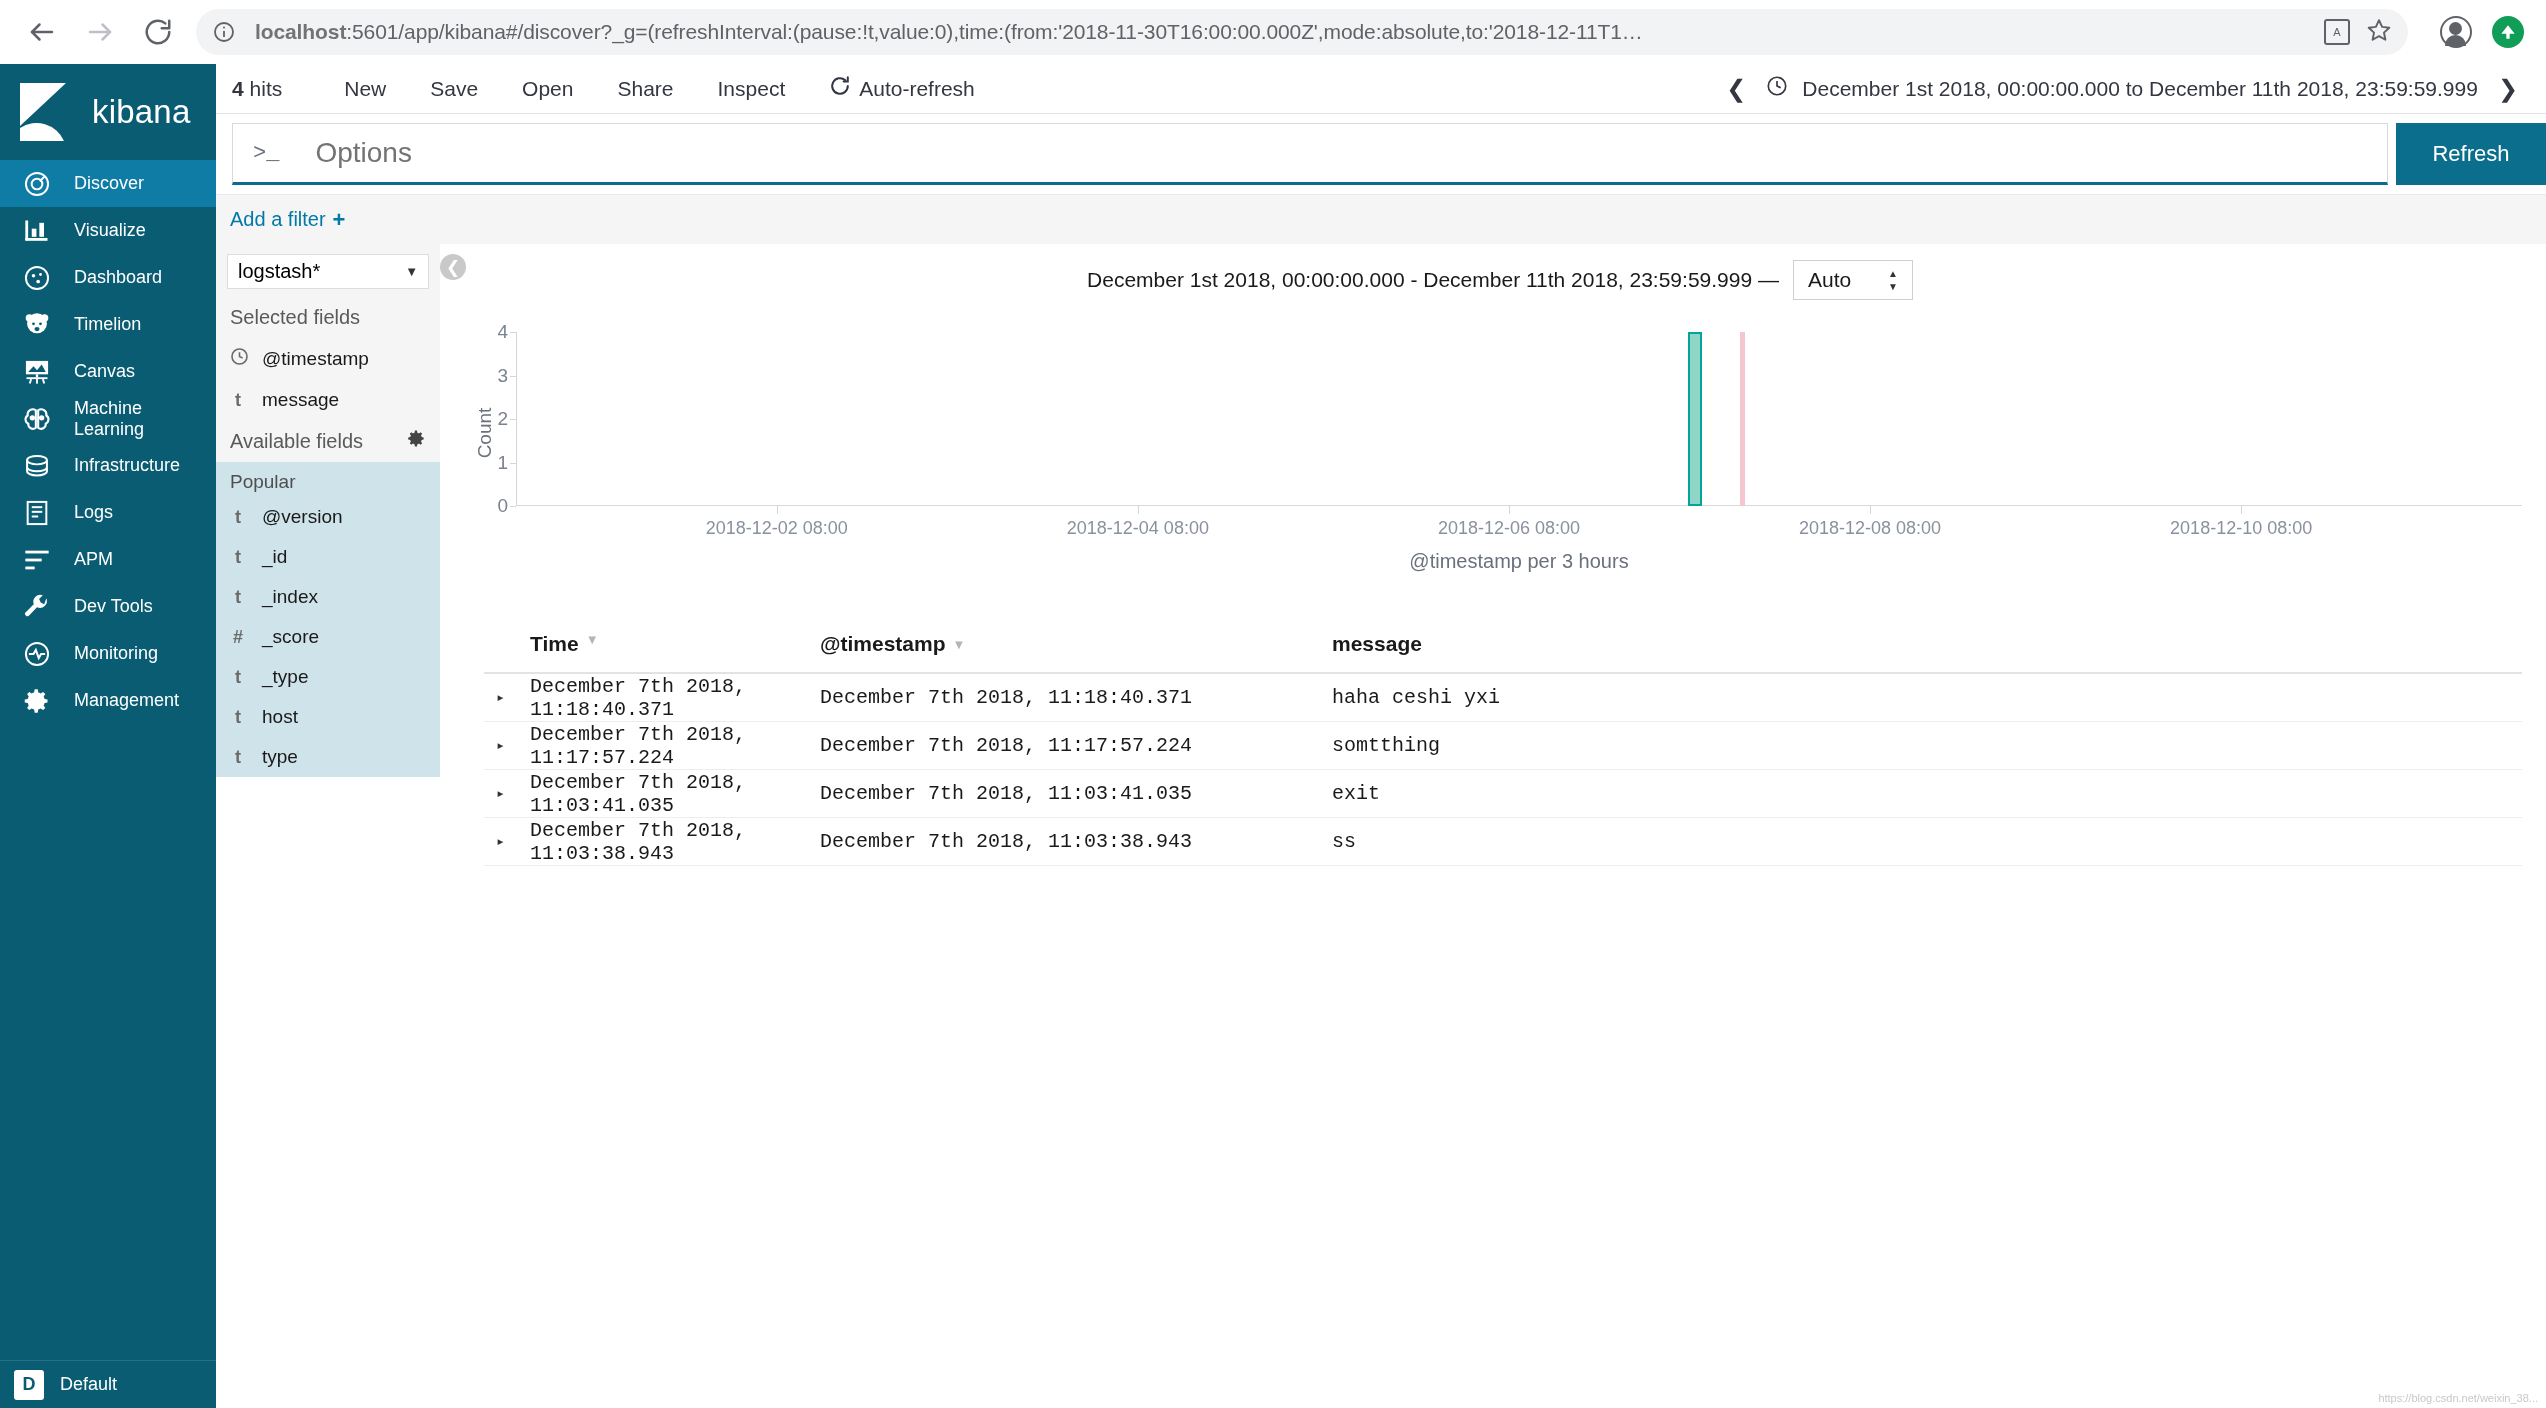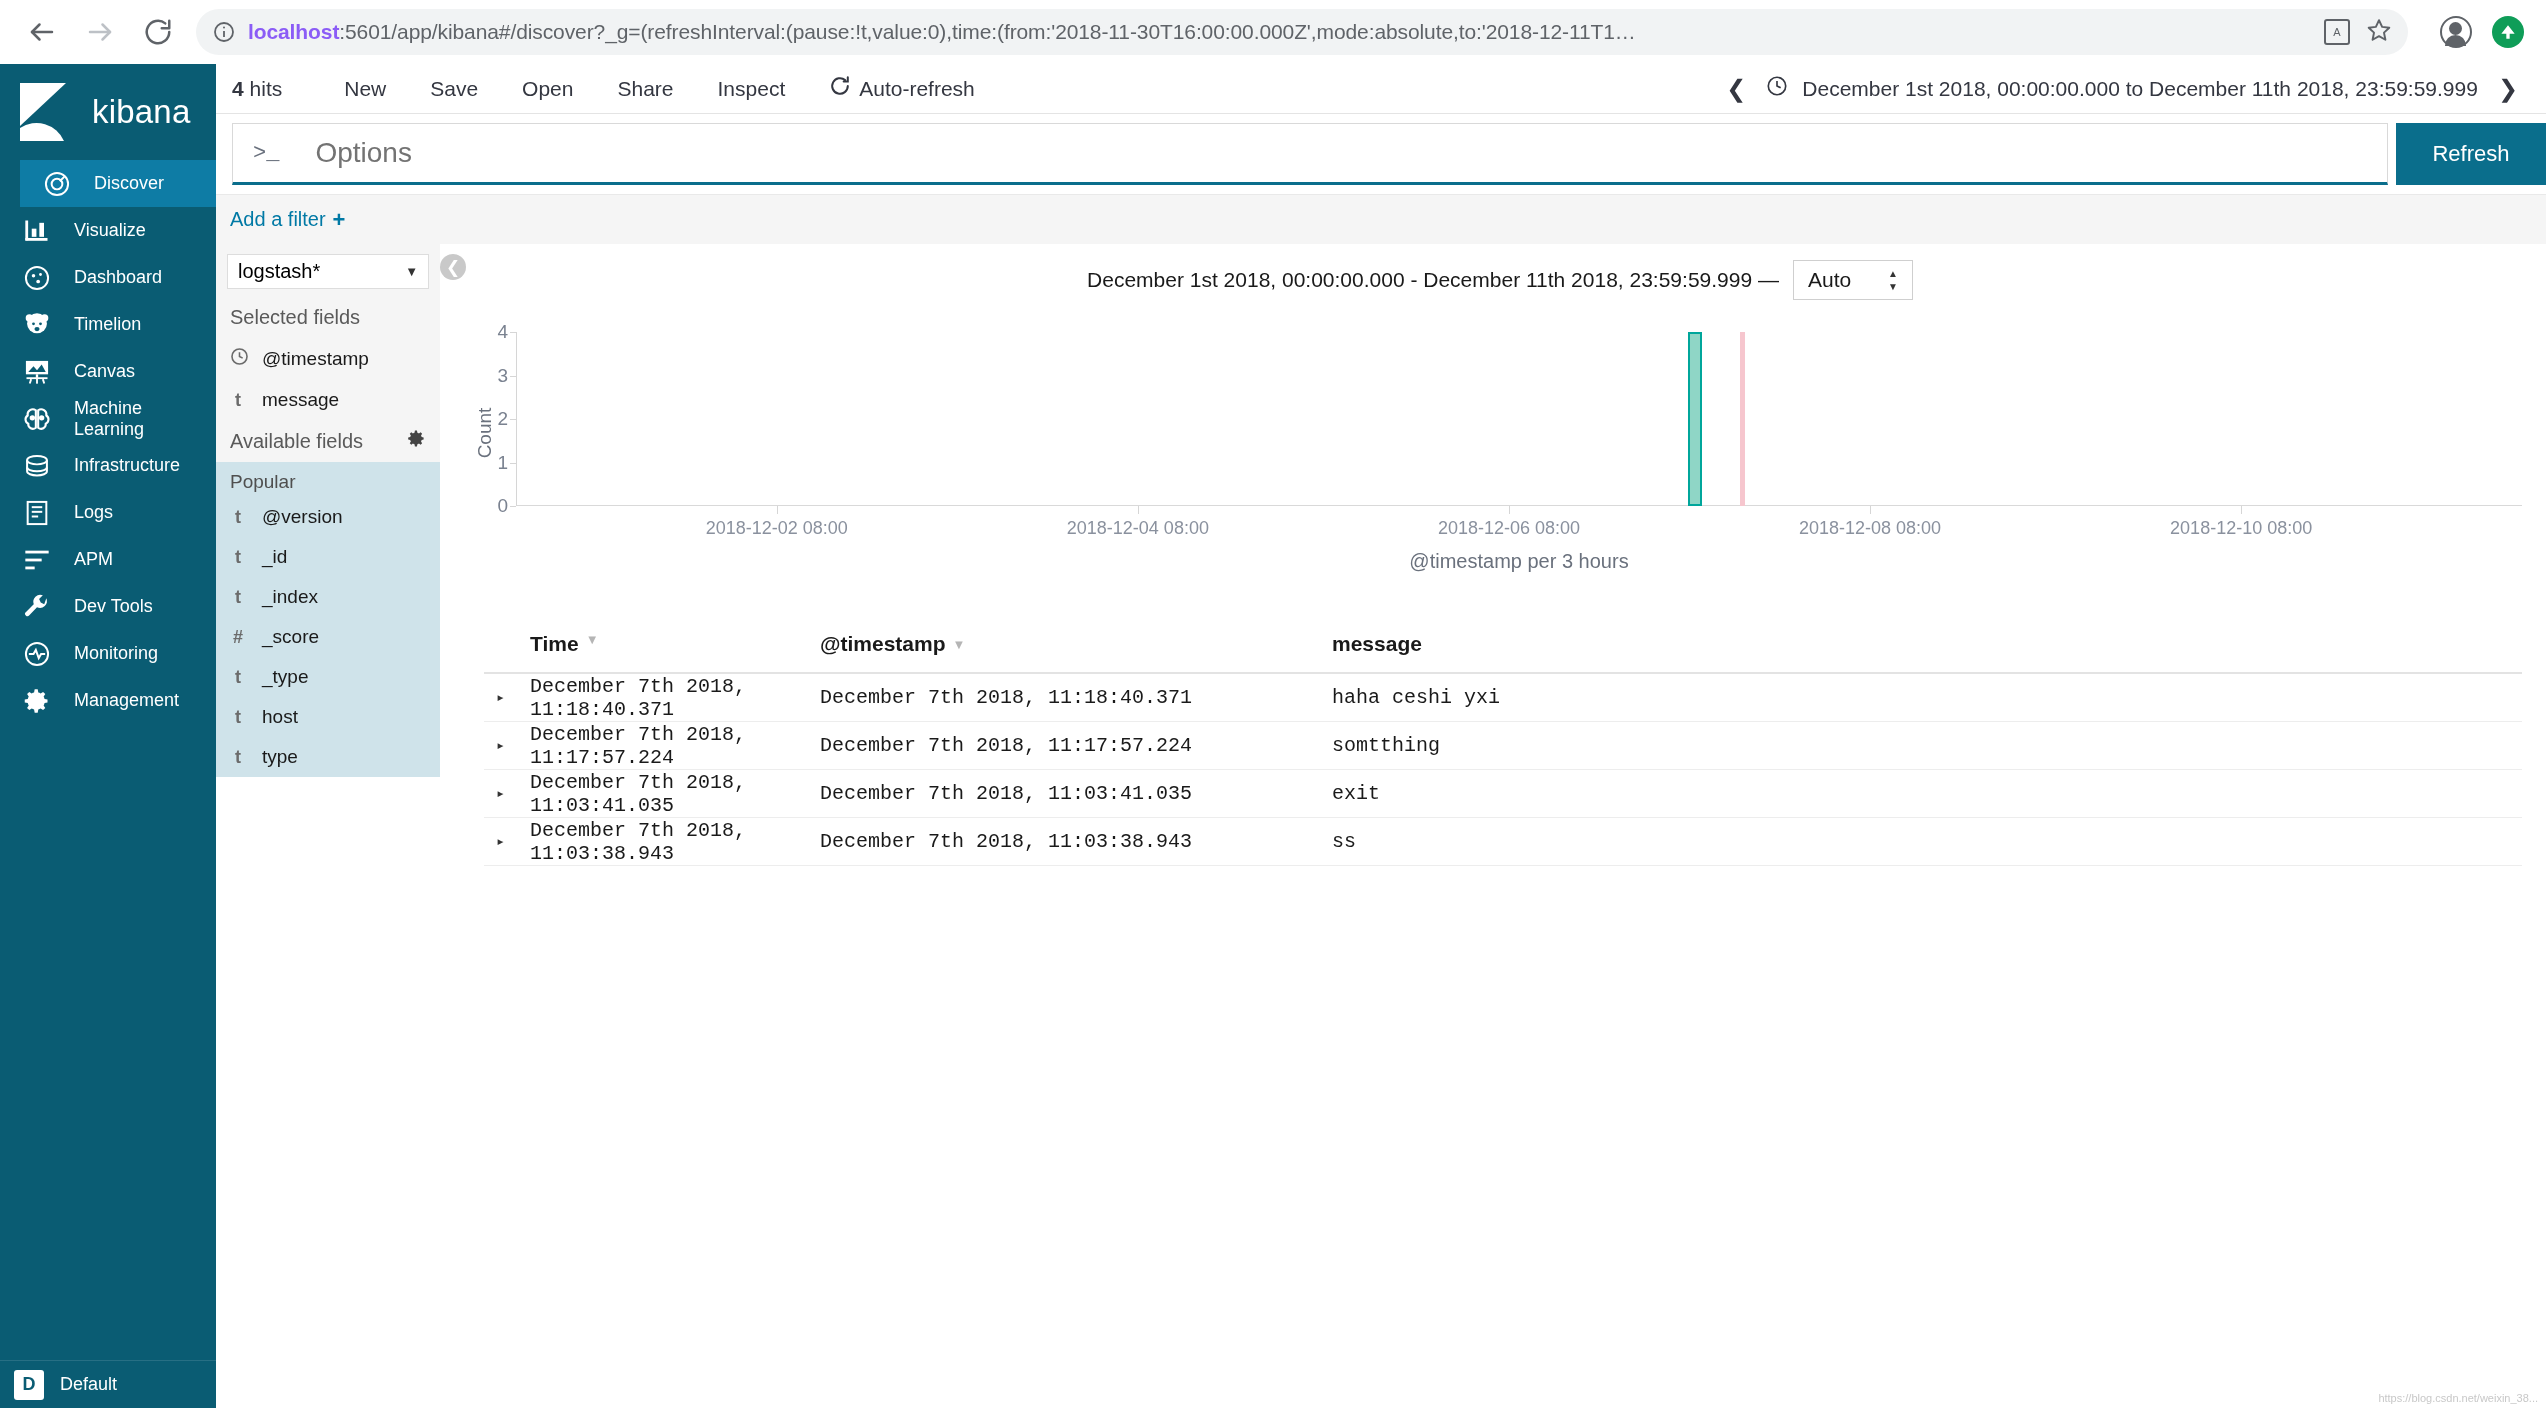--- a/index.html
+++ b/index.html
@@ -30,21 +30,21 @@
     padding: 0 16px; gap: 12px;
     min-width: 0;
   }
   .omni-info { flex: 0 0 auto; color: #5f6368; display:flex; align-items:center;}
   .omni-url {
     font-size: 21px; color: #5f6368;
     white-space: nowrap; overflow: hidden;
     flex: 1 1 auto; min-width: 0;
     letter-spacing: -0.1px;
   }
-  .omni-url b { color: #8b5cf6; font-weight: 700; }
+  .omni-url b { color: #737373; font-weight: 700; margin-left: 7px; }
   .omni-icons { display: flex; align-items: center; gap: 16px; flex: 0 0 auto; }
   .translate-ic {
     width: 26px; height: 26px; border: 2px solid #5f6368; border-radius: 3px;
     font-size: 11px; color:#5f6368; display:flex; align-items:center; justify-content:center;
     font-family: "Liberation Sans", sans-serif; line-height: 1;
   }
   .browser-right { display: flex; align-items: center; gap: 20px; flex: 0 0 auto; padding-left: 14px;}
   .avatar-ic { width: 32px; height: 32px; border-radius: 50%; border: 2.5px solid #5f6368; position: relative;}
   .avatar-ic::after{content:""; position:absolute; width:13px;height:13px;border-radius:50%;background:#5f6368;top:4px;left:7px;}
   .avatar-ic::before{content:""; position:absolute; width:21px;height:11px;border-radius:11px 11px 0 0;background:#5f6368;bottom:0px;left:3px;}
@@ -63,21 +63,21 @@
   .knav-logo {
     height: 96px; display: flex; align-items: center; gap: 20px;
     padding-left: 18px;
   }
   .logo-mark { width: 54px; height: 60px; flex: 0 0 auto; }
   .logo-text { font-size: 33px; font-weight: 400; letter-spacing: .2px; }
   .knav-item {
     height: 47px; display: flex; align-items: center; gap: 22px;
     padding-left: 22px; font-size: 18px; color: #fff;
   }
-  .knav-item.active { background: #0e7ca5; margin-left: 20px; }
+  .knav-item.active { background: #0e7ca5; }
   .knav-ic { width: 30px; height: 30px; flex: 0 0 auto; display:flex; align-items:center; justify-content:center;}
   .knav-ic svg { display:block; }
   .knav-spacer { flex: 1 1 auto; }
   .knav-footer {
     height: 48px; display:flex; align-items:center; gap:16px; padding-left: 14px;
     border-top: 1px solid rgba(255,255,255,.12);
   }
   .sq-badge {
     width: 30px; height: 30px; background:#fff; color:#0a5c73;
     display:flex;align-items:center;justify-content:center;

